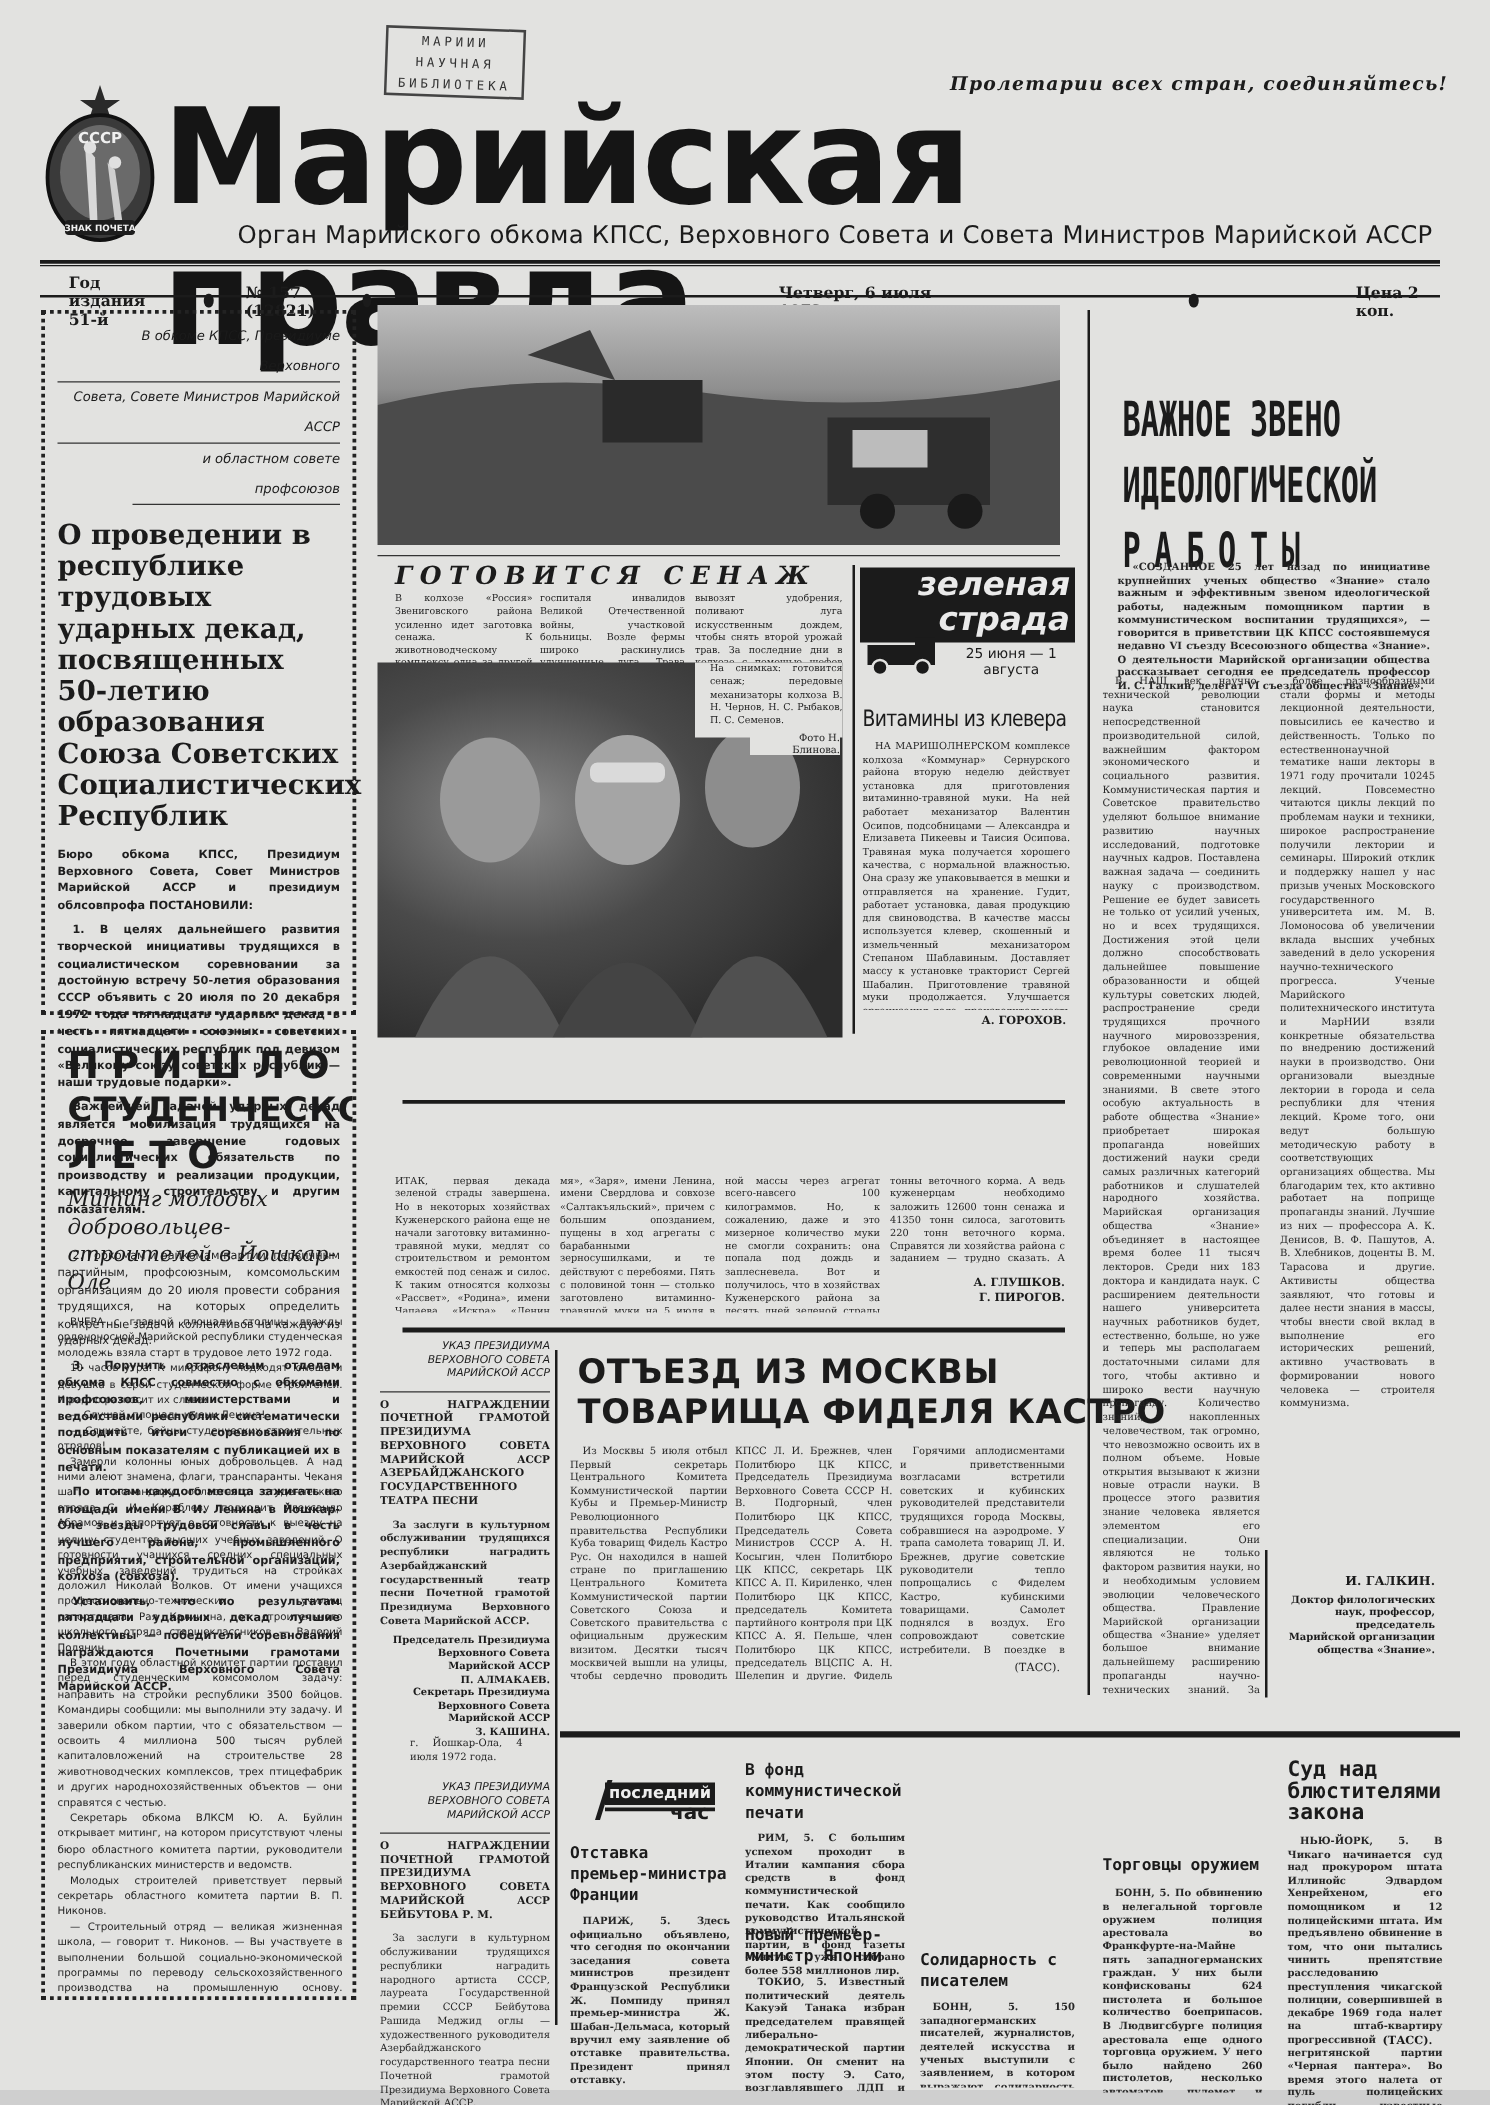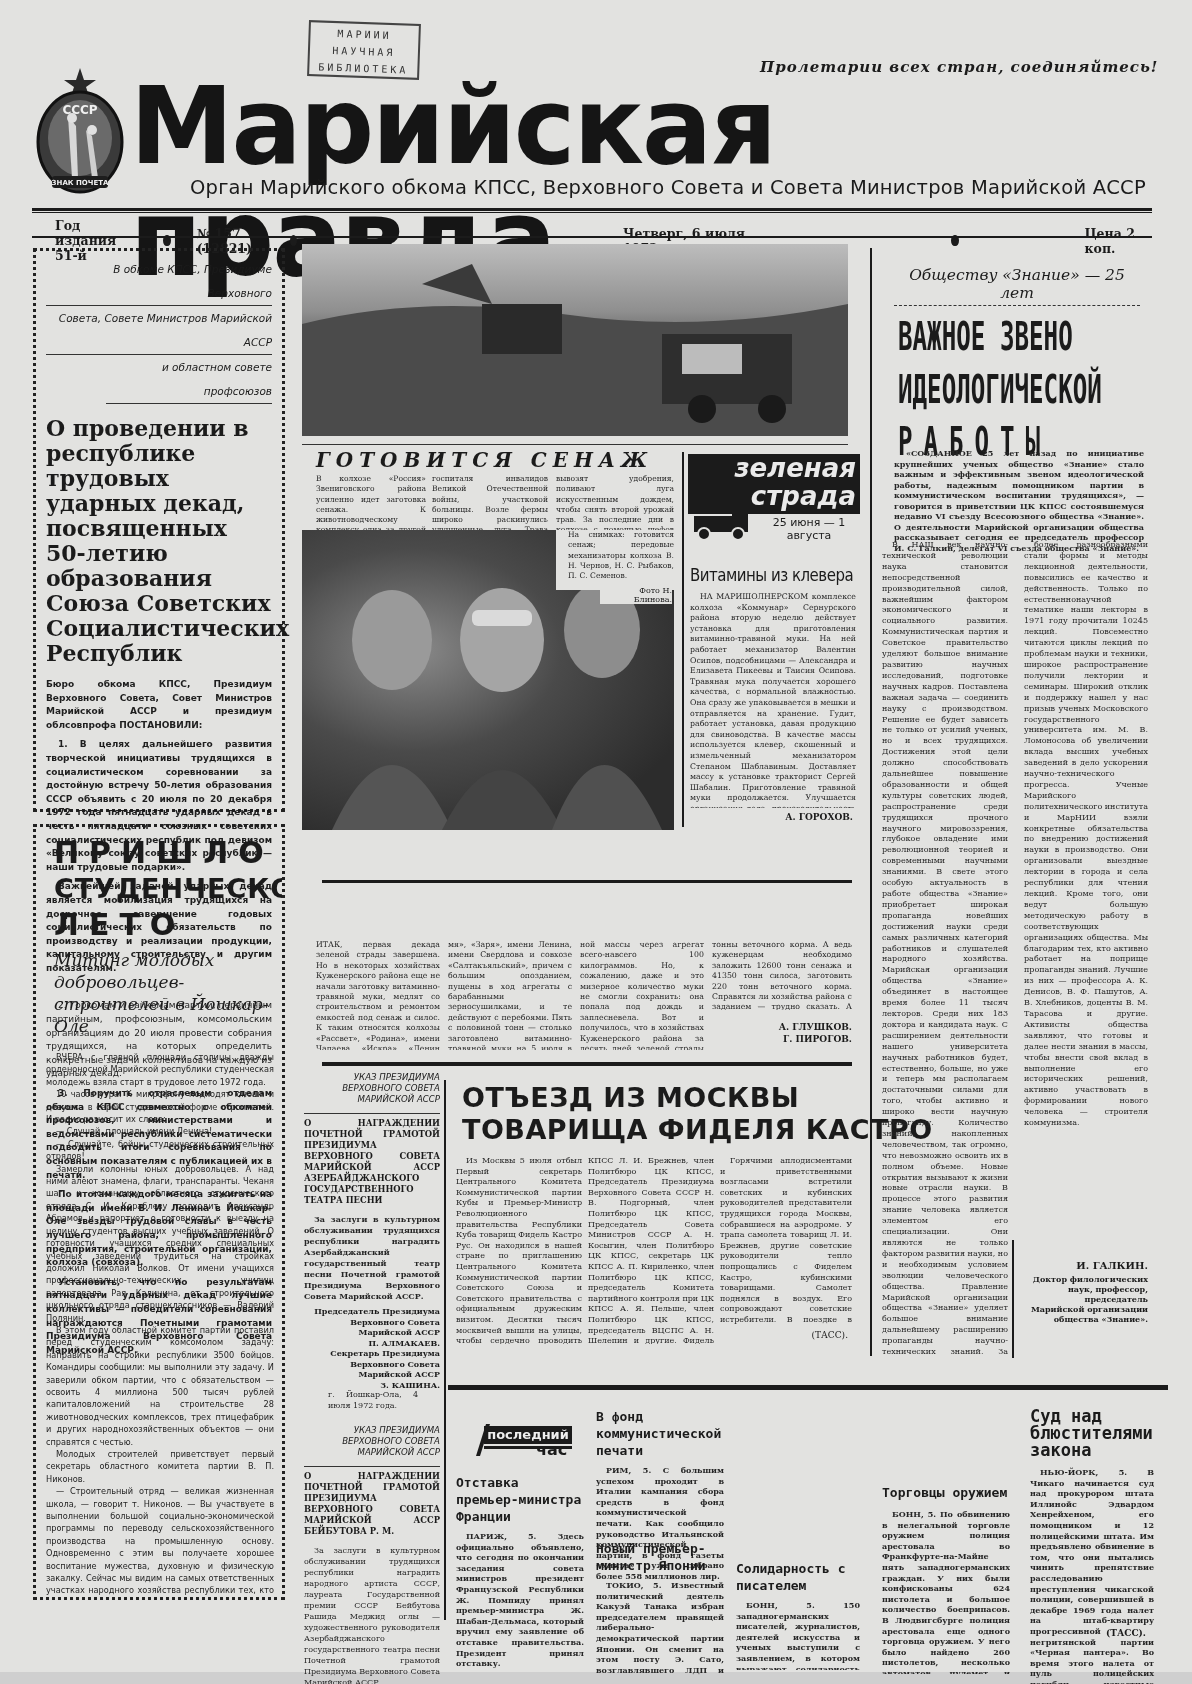--- a/index.html
+++ b/index.html
@@ -97,20 +97,21 @@
       <div class="h-wide">ЛЕТО</div>
       <div class="ital" style="font-size:17px;line-height:22px;margin:6px 0 14px 0">Митинг молодых добровольцев-строителей в Йошкар-Оле</div>
     </div>
     <div style="padding:0 8px 0 10px">
       <p class="body" style="font-size:8.2px;line-height:12.4px;text-indent:10px">ВЧЕРА с главной площади столицы дважды орденоносной Марийской республики студенческая молодежь взяла старт в трудовое лето 1972 года.</p>
       <p class="body" style="font-size:8.2px;line-height:12.4px;text-indent:10px">10 часов утра. К микрофону подходят юноша и девушка в серой студенческой форме строителей. И радио разносит их слова:</p>
       <p class="body" style="font-size:8.2px;line-height:12.4px;text-indent:10px">— Слушай, площадь имени Ленина!</p>
       <p class="body" style="font-size:8.2px;line-height:12.4px;text-indent:10px">— Слушайте, бойцы студенческих строительных отрядов!</p>
       <p class="body" style="font-size:8.2px;line-height:12.4px;text-indent:10px">Замерли колонны юных добровольцев. А над ними алеют знамена, флаги, транспаранты. Чеканя шаг, к командиру областного студенческого отряда С. И. Кораблеву подходит Александр Абрамов и рапортует о готовности к выезду на целину студентов высших учебных заведений. О готовности учащихся средних специальных учебных заведений трудиться на стройках доложил Николай Волков. От имени учащихся профессионально-технических училищ рапортовала Рая Калинина, от строительного школьного отряда старшеклассников — Валерий Полянин.</p>
       <p class="body" style="font-size:8.2px;line-height:12.4px;text-indent:10px">В этом году областной комитет партии поставил перед студенческим комсомолом задачу: направить на стройки республики 3500 бойцов. Командиры сообщили: мы выполнили эту задачу. И заверили обком партии, что с обязательством — освоить 4 миллиона 500 тысяч рублей капиталовложений на строительстве 28 животноводческих комплексов, трех птицефабрик и других народнохозяйственных объектов — они справятся с честью.</p>
+      <p class="body" style="font-size:8.2px;line-height:12.4px;text-indent:10px">Секретарь обкома ВЛКСМ Ю. А. Буйлин открывает митинг, на котором присутствуют члены бюро областного комитета партии, руководители республиканских министерств и ведомств.</p>
       <p class="body" style="font-size:8.2px;line-height:12.4px;text-indent:10px">Молодых строителей приветствует первый секретарь областного комитета партии В. П. Никонов.</p>
       <p class="body" style="font-size:8.2px;line-height:12.4px;text-indent:10px">— Строительный отряд — великая жизненная школа, — говорит т. Никонов. — Вы участвуете в выполнении большой социально-экономической программы по переводу сельскохозяйственного производства на промышленную основу. Одновременно с этим вы получаете хорошее воспитание мужества, духовную и физическую закалку. Сейчас мы видим на самых ответственных участках народного хозяйства республики тех, кто прошел эту жизненную школу в студенческих отрядах первых лет марийской целины. Больших удач вам, доброго настроения, умелого преодоления трудностей!</p>
 
     </div>
   </div>
 
   <div class="abs photo1">
     <svg width="546" height="192" viewBox="0 0 546 192">
       <path d="M0 80 Q120 50 260 70 T546 60 L546 192 L0 192Z" fill="#4b4b4b"></path>
       <rect x="360" y="90" width="130" height="70" fill="#2e2e2e"></rect>
@@ -198,21 +199,20 @@
   <div class="abs" style="left:462px;top:1082px;font-family:'DejaVu Sans',sans-serif;font-weight:bold;font-size:27px;line-height:32px;letter-spacing:.5px">
     <div>ОТЪЕЗД ИЗ МОСКВЫ</div>
     <div>ТОВАРИЩА ФИДЕЛЯ КАСТРО</div>
   </div>
   <div class="col sbody" style="left:456px;top:1156px;width:126px;height:188px;overflow:hidden;font-size:8px;line-height:10.6px;text-indent:10px">Из Москвы 5 июля отбыл Первый секретарь Центрального Комитета Коммунистической партии Кубы и Премьер-Министр Революционного правительства Республики Куба товарищ Фидель Кастро Рус. Он находился в нашей стране по приглашению Центрального Комитета Коммунистической партии Советского Союза и Советского правительства с официальным дружеским визитом. Десятки тысяч москвичей вышли на улицы, чтобы сердечно проводить товарища Фиделя Кастро, других кубинских друзей. На Внуковском аэродроме, украшенном государственными флагами Республики Куба и Советского Союза, высокого гостя провожали Генеральный секретарь ЦК</div>
   <div class="col sbody" style="left:588px;top:1156px;width:126px;height:188px;overflow:hidden;font-size:8px;line-height:10.6px">КПСС Л. И. Брежнев, член Политбюро ЦК КПСС, Председатель Президиума Верховного Совета СССР Н. В. Подгорный, член Политбюро ЦК КПСС, Председатель Совета Министров СССР А. Н. Косыгин, член Политбюро ЦК КПСС, секретарь ЦК КПСС А. П. Кириленко, член Политбюро ЦК КПСС, председатель Комитета партийного контроля при ЦК КПСС А. Я. Пельше, член Политбюро ЦК КПСС, председатель ВЦСПС А. Н. Шелепин и другие. Фидель Кастро Рус принимает рапорт начальника почетного караула. Прозвучали государственные гимны Республики Куба и Советского Союза. Товарищи Фидель Кастро Рус, Л. И. Брежнев и А. Н. Косыгин обошли строй почетных воинов.</div>
   <div class="col sbody" style="left:720px;top:1156px;width:132px;height:170px;overflow:hidden;font-size:8px;line-height:10.6px;text-indent:10px">Горячими аплодисментами и приветственными возгласами встретили советских и кубинских руководителей представители трудящихся города Москвы, собравшиеся на аэродроме. У трапа самолета товарищ Л. И. Брежнев, другие советские руководители тепло попрощались с Фиделем Кастро, кубинскими товарищами. Самолет поднялся в воздух. Его сопровождают советские истребители. В поездке в Минск, по Белоруссии его сопровождает секретарь ЦК КПСС К. Ф. Катушев, посол Советского Союза в Республике Куба Н. П. Толубеев, а также посол Республики Куба в СССР Рауль Гарсиа Пелаес.</div>
   <div class="abs sig" style="left:720px;top:1330px;width:128px;font-weight:normal">(ТАСС).</div>
 
   <div class="vline" style="left:870px;top:248px;height:1108px"></div>
-  <div class="abs ital" style="left:894px;top:266px;width:246px;font-size:15.5px;text-align:center;border-bottom:1px dashed #333;padding-bottom:3px">Обществу «Знание» — 25 лет</div>
   <div class="abs" style="left:898px;top:310px;font-family:'DejaVu Sans Mono',monospace;font-weight:bold;font-size:31px;line-height:42px;transform:scaleX(.78) scaleY(1.25);transform-origin:left top">
     <div>ВАЖНОЕ ЗВЕНО</div>
     <div>ИДЕОЛОГИЧЕСКОЙ</div>
     <div style="letter-spacing:14px">РАБОТЫ</div>
   </div>
   <div class="col sbody" style="left:894px;top:448px;width:250px;font-weight:bold;font-size:8px;line-height:10.5px;text-indent:12px">«СОЗДАННОЕ 25 лет назад по инициативе крупнейших ученых общество «Знание» стало важным и эффективным звеном идеологической работы, надежным помощником партии в коммунистическом воспитании трудящихся», — говорится в приветствии ЦК КПСС состоявшемуся недавно VI съезду Всесоюзного общества «Знание». О деятельности Марийской организации общества рассказывает сегодня ее председатель профессор И. С. Галкин, делегат VI съезда общества «Знание».</div>
   <div class="col sbody" style="left:882px;top:540px;width:126px;height:815px;overflow:hidden;font-size:8px;line-height:10.9px;text-indent:10px">В НАШ век научно-технической революции наука становится непосредственной производительной силой, важнейшим фактором экономического и социального развития. Коммунистическая партия и Советское правительство уделяют большое внимание развитию научных исследований, подготовке научных кадров. Поставлена важная задача — соединить науку с производством. Решение ее будет зависеть не только от усилий ученых, но и всех трудящихся. Достижения этой цели должно способствовать дальнейшее повышение образованности и общей культуры советских людей, распространение среди трудящихся прочного научного мировоззрения, глубокое овладение ими революционной теорией и современными научными знаниями. В свете этого особую актуальность в работе общества «Знание» приобретает широкая пропаганда новейших достижений науки среди самых различных категорий работников и слушателей народного хозяйства. Марийская организация общества «Знание» объединяет в настоящее время более 11 тысяч лекторов. Среди них 183 доктора и кандидата наук. С расширением деятельности нашего университета научных работников будет, естественно, больше, но уже и теперь мы располагаем достаточными силами для того, чтобы активно и широко вести научную пропаганду. Количество знаний, накопленных человечеством, так огромно, что невозможно освоить их в полном объеме. Новые открытия вызывают к жизни новые отрасли науки. В процессе этого развития знание человека является элементом его специализации. Они являются не только фактором развития науки, но и необходимым условием эволюции человеческого общества. Правление Марийской организации общества «Знание» уделяет большое внимание дальнейшему расширению пропаганды научно-технических знаний. За последние годы увеличивается число лекций по науке и технике,</div>
   <div class="vline" style="left:1012px;top:1240px;height:118px;width:2px"></div>
   <div class="col sbody" style="left:1024px;top:540px;width:124px;height:710px;overflow:hidden;font-size:8px;line-height:10.9px;text-indent:10px">более разнообразными стали формы и методы лекционной деятельности, повысились ее качество и действенность. Только по естественнонаучной тематике наши лекторы в 1971 году прочитали 10245 лекций. Повсеместно читаются циклы лекций по проблемам науки и техники, широкое распространение получили лектории и семинары. Широкий отклик и поддержку нашел у нас призыв ученых Московского государственного университета им. М. В. Ломоносова об увеличении вклада высших учебных заведений в дело ускорения научно-технического прогресса. Ученые Марийского политехнического института и МарНИИ взяли конкретные обязательства по внедрению достижений науки в производство. Они организовали выездные лектории в города и села республики для чтения лекций. Кроме того, они ведут большую методическую работу в соответствующих организациях общества. Мы благодарим тех, кто активно работает на поприще пропаганды знаний. Лучшие из них — профессора А. К. Денисов, В. Ф. Пашутов, А. В. Хлебников, доценты В. М. Тарасова и другие. Активисты общества заявляют, что готовы и далее нести знания в массы, чтобы внести свой вклад в выполнение его исторических решений, активно участвовать в формировании нового человека — строителя коммунизма.</div>
   <div class="abs sig" style="left:1030px;top:1260px;width:118px;font-size:10px">И. ГАЛКИН.</div>

